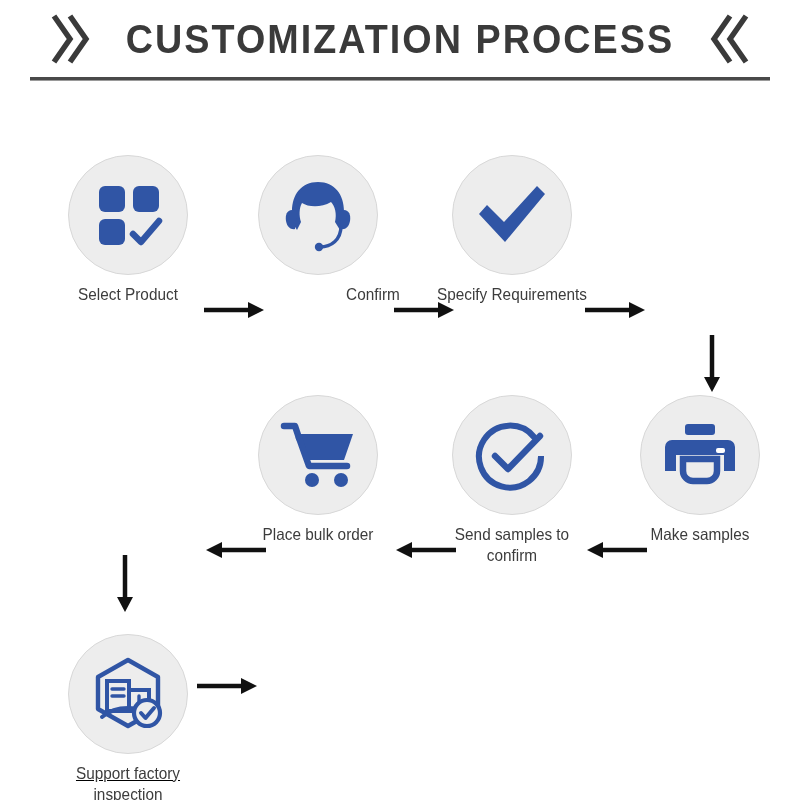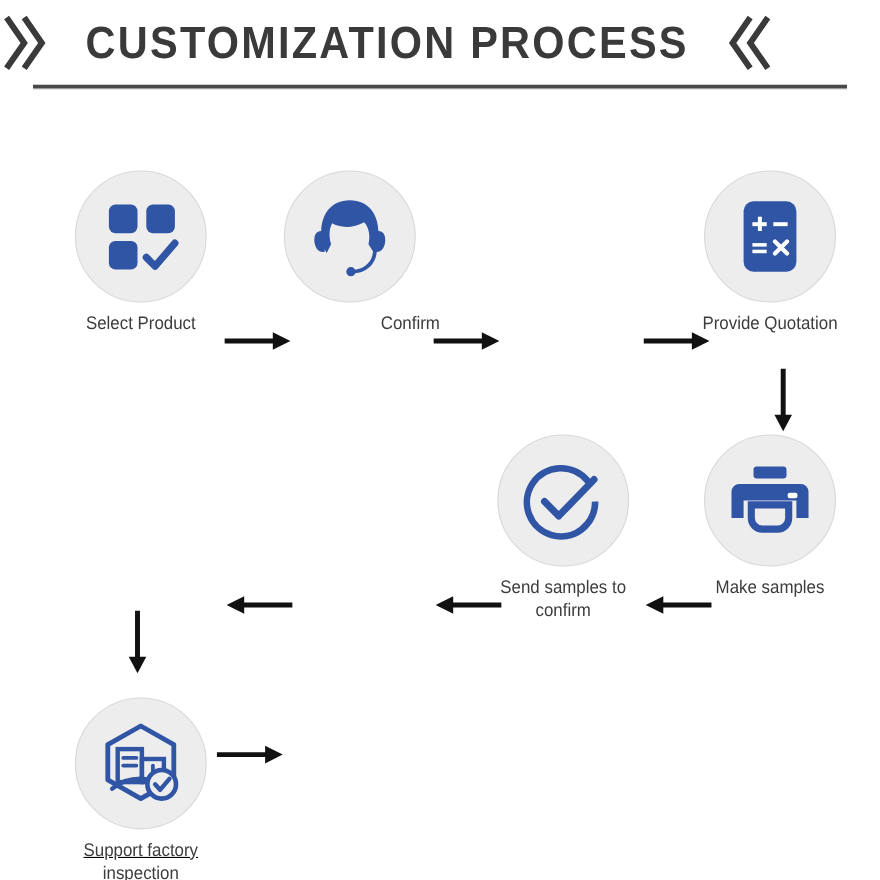--- a/index.html
+++ b/index.html
@@ -24,20 +24,21 @@
     height: 90px;
   }
   #title-row {
     position: absolute;
     left: 0;
     top: 8px;
     width: 800px;
     height: 62px;
     display: flex;
     align-items: center;
+    justify-content: center;
     gap: 12px;
   }
   #page-title {
     font-family: "Liberation Sans Narrow", "Liberation Sans", sans-serif;
     font-size: 41px;
     font-weight: 700;
     letter-spacing: 2.2px;
     color: #3a3a3a;
     white-space: nowrap;
     transform: scaleX(0.92);
@@ -151,40 +152,34 @@
       </svg>
     </div>
     <div class="step-label">Confirm</div>
   </div>
 
   <svg class="arrow" style="left:382px; top:208px;" width="62" height="24" viewBox="0 0 62 24">
     <path d="M0 12 L46 12" stroke="#111111" stroke-width="4.5"></path>
     <path d="M44 4 L60 12 L44 20 Z" fill="#111111"></path>
   </svg>
 
+  <div class="step" style="left:412px; top:65px;">
+    <div class="circle">
+      <svg width="78" height="78" viewBox="0 0 78 78">
+        <path d="M6 38 L14 29 L31 46 L64 10 L72 18 L32 66 Z" fill="#3055A5"></path>
+      </svg>
+    </div>
+    <div class="step-label">Specify Requirements</div>
+  </div>
 
   <svg class="arrow" style="left:573px; top:208px;" width="62" height="24" viewBox="0 0 62 24">
     <path d="M0 12 L46 12" stroke="#111111" stroke-width="4.5"></path>
     <path d="M44 4 L60 12 L44 20 Z" fill="#111111"></path>
   </svg>
 
-  <div class="step" style="left:600px; top:65px;">
-    <div class="circle">
-      <svg width="74" height="74" viewBox="0 0 74 74">
-        <rect x="13" y="5" width="48" height="64" rx="9" fill="#3055A5"></rect>
-        <rect x="21" y="24" width="13" height="3.6" fill="#ffffff"></rect>
-        <rect x="26" y="19" width="3.6" height="13" fill="#ffffff"></rect>
-        <rect x="40" y="24" width="13" height="3.6" fill="#ffffff"></rect>
-        <rect x="21" y="43" width="13" height="3.2" fill="#ffffff"></rect>
-        <rect x="21" y="49" width="13" height="3.2" fill="#ffffff"></rect>
-        <path d="M41.5 41.5 L52.5 52.5 M52.5 41.5 L41.5 52.5" stroke="#ffffff" stroke-width="3.8" stroke-linecap="round"></path>
-      </svg>
-    </div>
-    <div class="step-label">Provide Quotation</div>
-  </div>
 
   <svg class="arrow" style="left:688px; top:245px;" width="24" height="58" viewBox="0 0 24 58">
     <path d="M12 0 L12 44" stroke="#111111" stroke-width="4.5"></path>
     <path d="M4 42 L12 57 L20 42 Z" fill="#111111"></path>
   </svg>
 
   <div class="step" style="left:600px; top:305px;">
     <div class="circle">
       <svg width="76" height="74" viewBox="0 0 76 74">
         <rect x="23" y="6" width="30" height="11" rx="3" fill="#3055A5"></rect>
@@ -209,20 +204,32 @@
       </svg>
     </div>
     <div class="step-label">Send samples to confirm</div>
   </div>
 
   <svg class="arrow" style="left:382px; top:448px;" width="62" height="24" viewBox="0 0 62 24">
     <path d="M62 12 L16 12" stroke="#111111" stroke-width="4.5"></path>
     <path d="M18 4 L2 12 L18 20 Z" fill="#111111"></path>
   </svg>
 
+  <div class="step" style="left:218px; top:305px;">
+    <div class="circle">
+      <svg width="78" height="74" viewBox="0 0 78 74">
+        <path d="M5 8 h11 l4 12" fill="none" stroke="#3055A5" stroke-width="6.5" stroke-linecap="round" stroke-linejoin="round"></path>
+        <path d="M19 16 h55 l-9 26 h-37 z" fill="#3055A5"></path>
+        <path d="M20 20 l10 28 h38" fill="none" stroke="#3055A5" stroke-width="6.5" stroke-linecap="round" stroke-linejoin="round"></path>
+        <circle cx="33" cy="62" r="7" fill="#3055A5"></circle>
+        <circle cx="62" cy="62" r="7" fill="#3055A5"></circle>
+      </svg>
+    </div>
+    <div class="step-label">Place bulk order</div>
+  </div>
 
   <svg class="arrow" style="left:192px; top:448px;" width="62" height="24" viewBox="0 0 62 24">
     <path d="M62 12 L16 12" stroke="#111111" stroke-width="4.5"></path>
     <path d="M18 4 L2 12 L18 20 Z" fill="#111111"></path>
   </svg>
 
 
   <svg class="arrow" style="left:101px; top:465px;" width="24" height="58" viewBox="0 0 24 58">
     <path d="M12 0 L12 44" stroke="#111111" stroke-width="4.5"></path>
     <path d="M4 42 L12 57 L20 42 Z" fill="#111111"></path>

